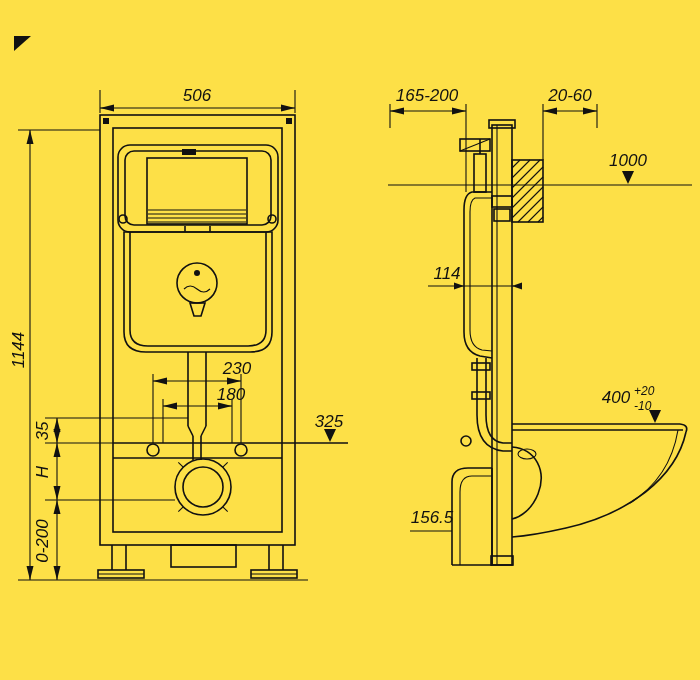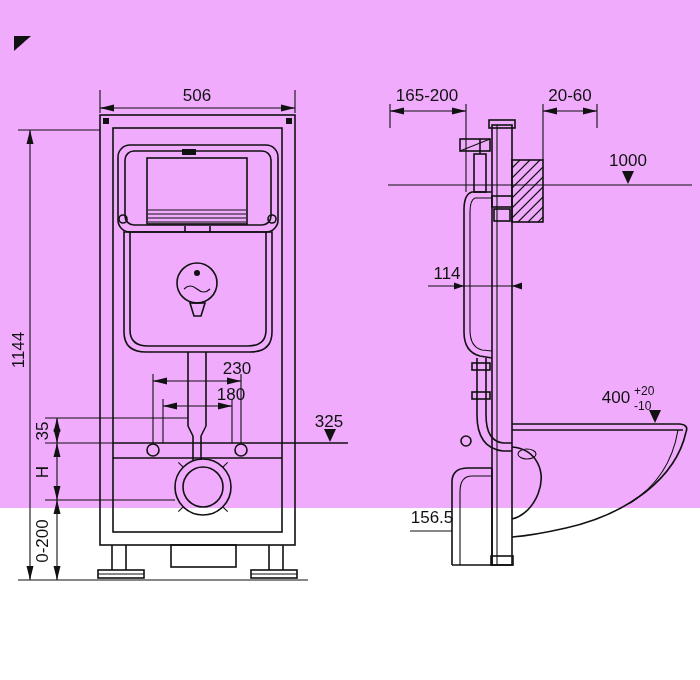--- a/index.html
+++ b/index.html
@@ -6,22 +6,23 @@
     margin: 0;
     padding: 0;
     background: #ffffff;
     width: 700px;
     height: 680px;
     overflow: hidden;
   }
   .sheet {
     position: relative;
     width: 700px;
-    height: 508px;
-    background: #f0abfc;
+    height: 680px;
+    background: #fde047;
+    font-style: italic;
   }
   svg {
     display: block;
   }
   svg text {
     font-family: "Liberation Sans", "DejaVu Sans", sans-serif;
     fill: #111111;
   }
   .dim-text  { font-size: 17px; }
   .dim-small { font-size: 12px; }

